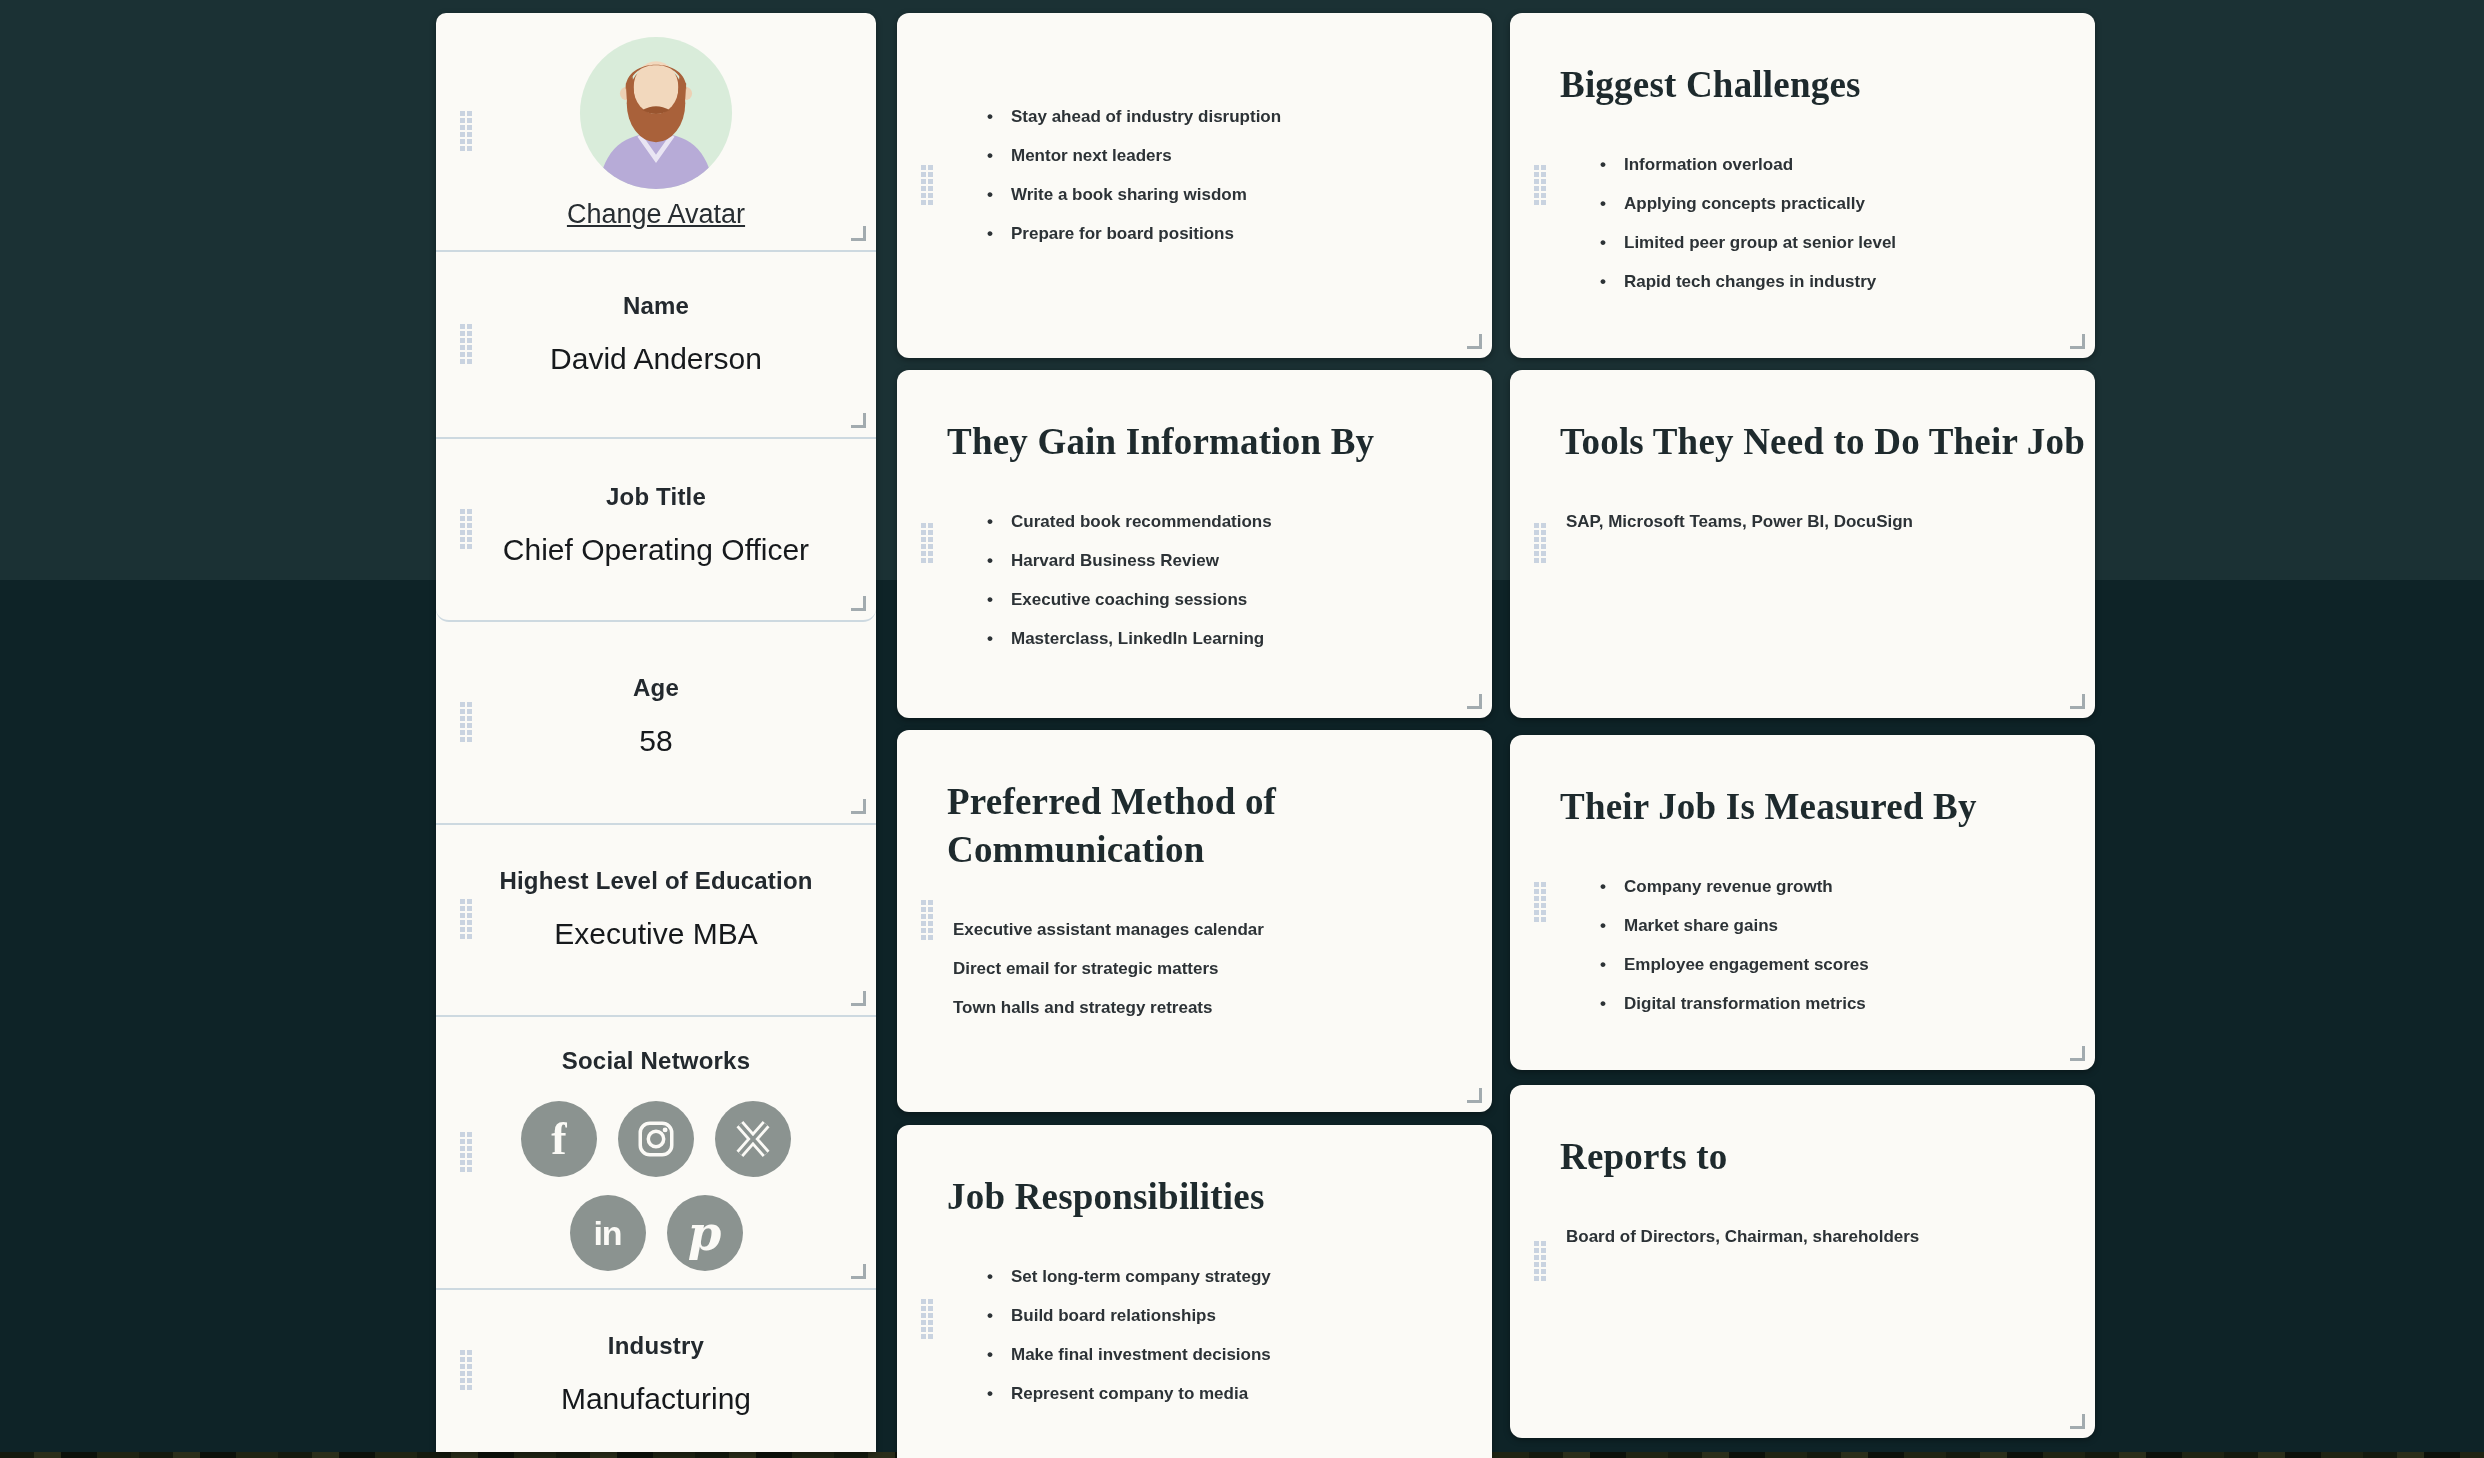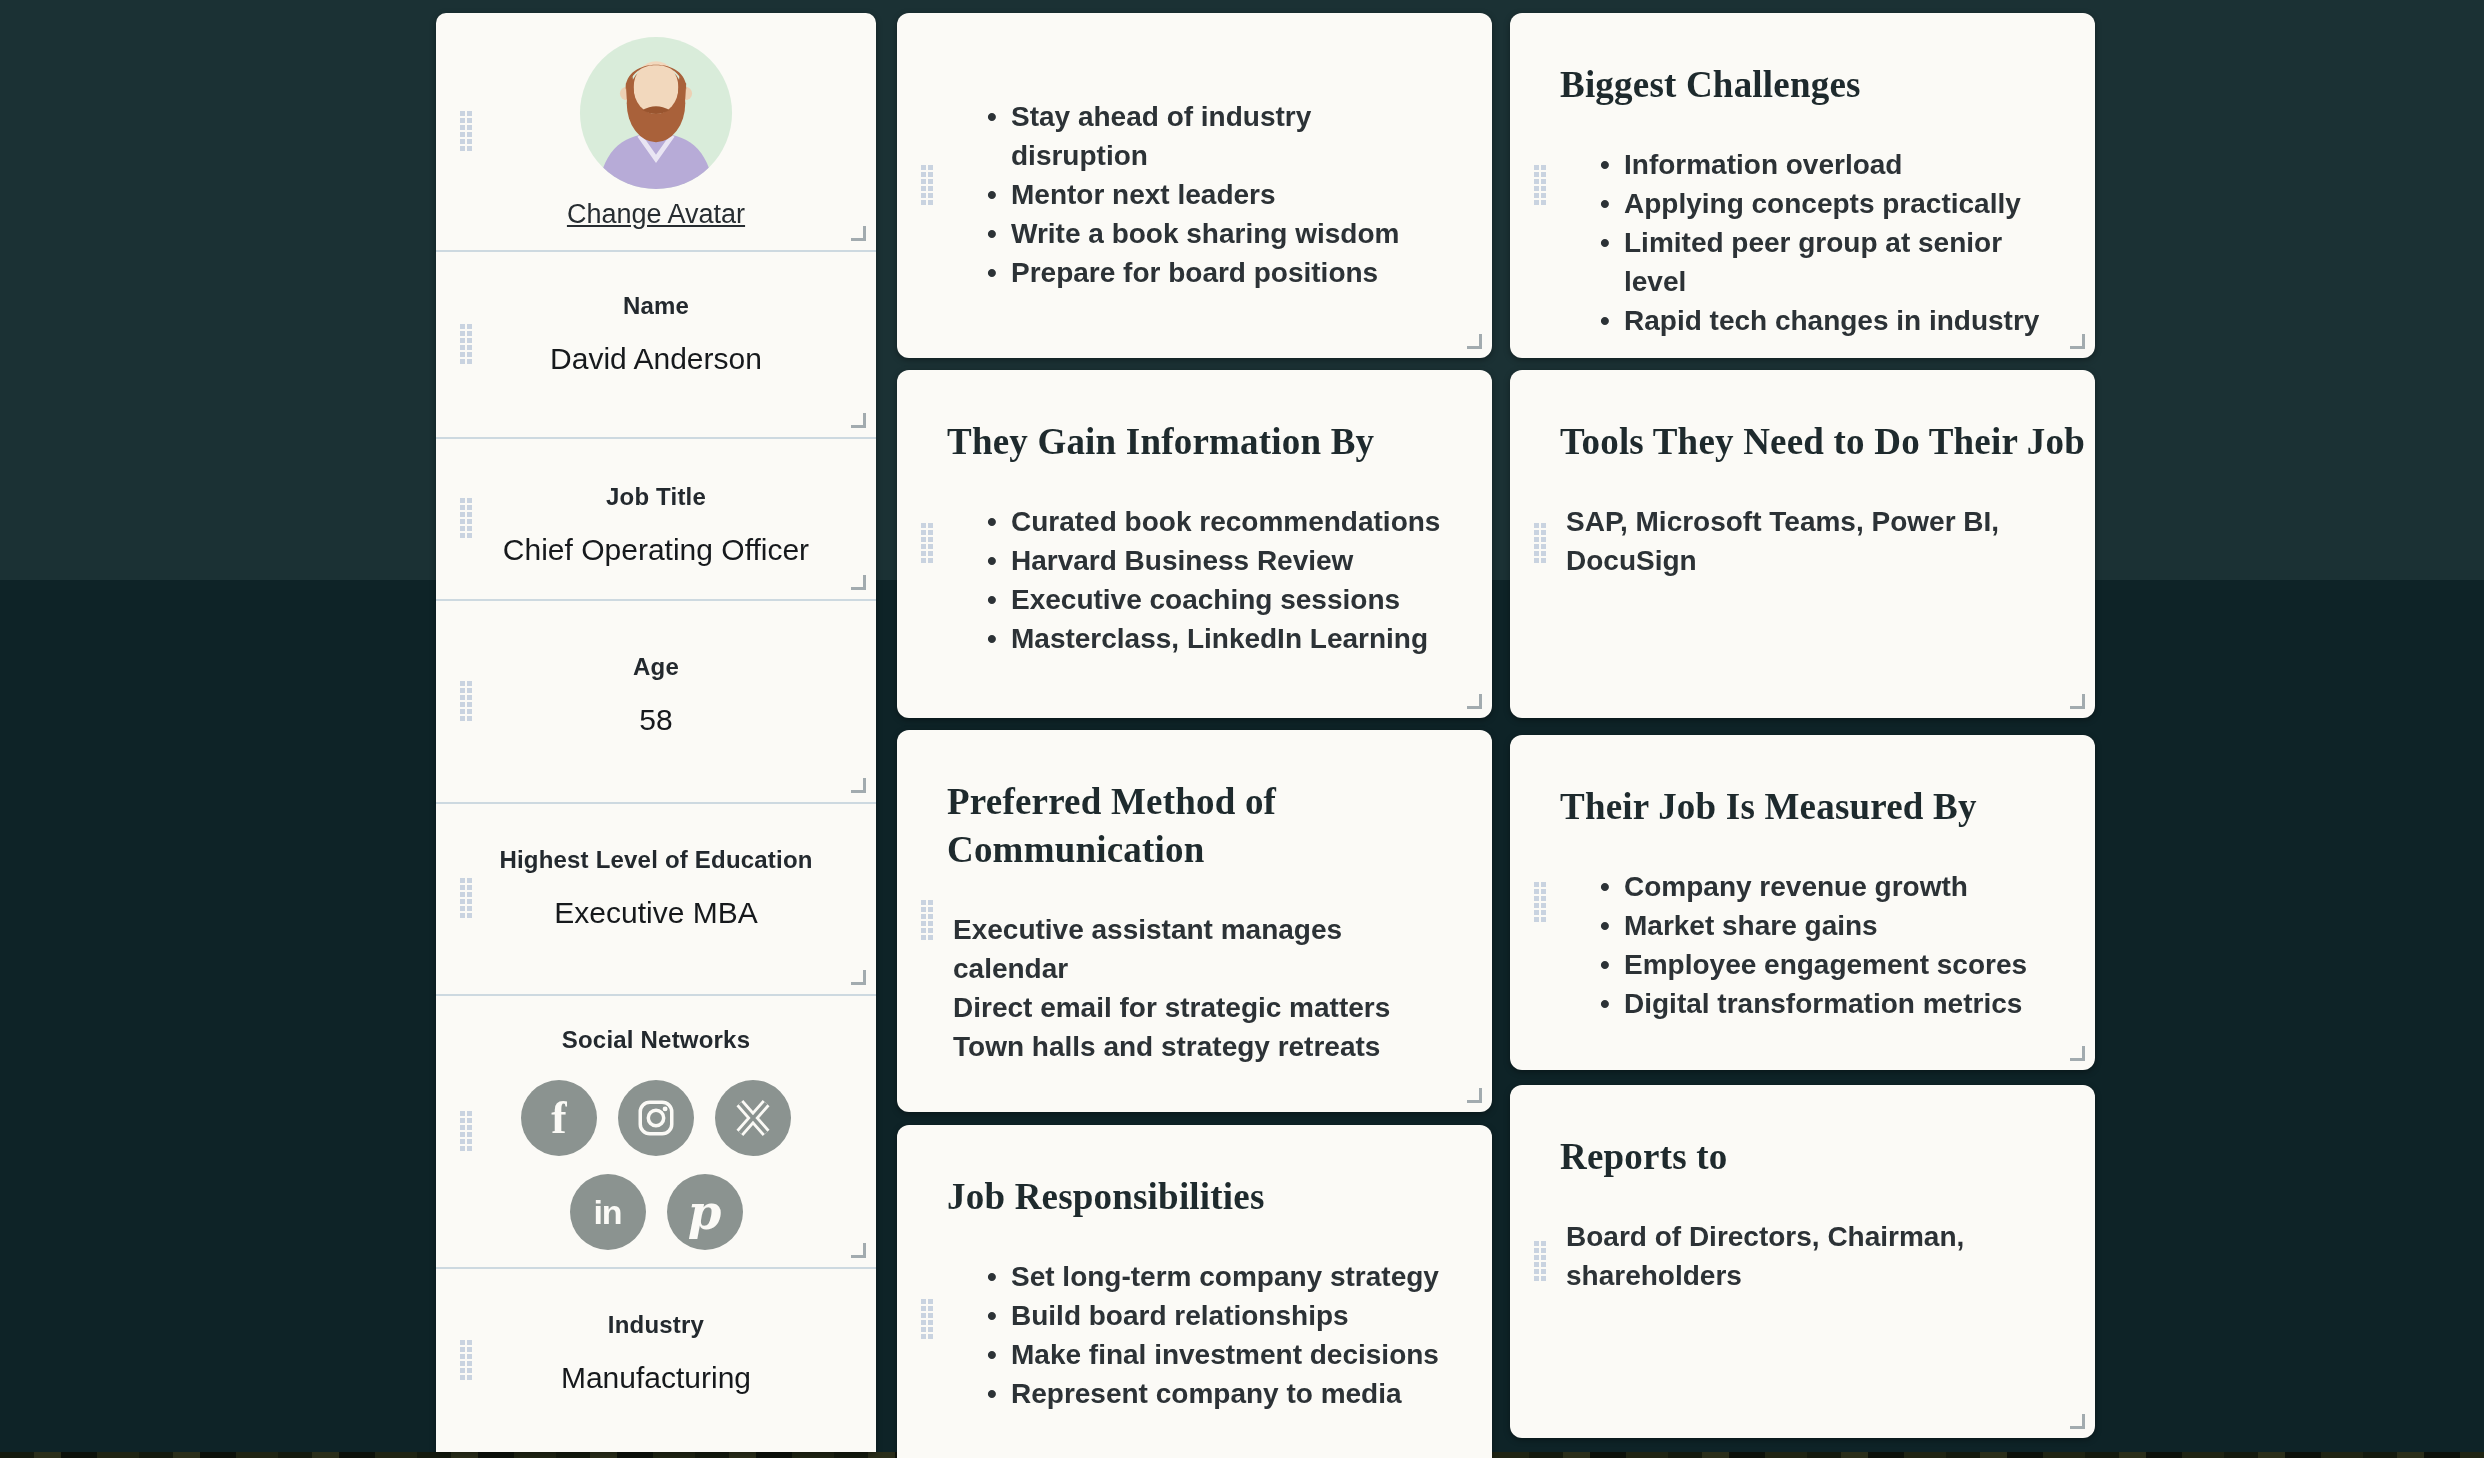--- a/index.html
+++ b/index.html
@@ -13,21 +13,21 @@
       repeating-linear-gradient(90deg,#141a0e 0 34px,#2a2e1a 34px 61px,#0c110a 61px 97px,#1f2413 97px 139px),
       #11160d;}
   
   .left-col{position:absolute;left:436px;top:13px;width:440px;height:1439px;
     background:#fbfaf6;border-radius:10px 10px 0 0;box-shadow:0 2px 6px rgba(0,0,0,.35);
     display:flex;flex-direction:column;overflow:hidden;}
   .lsec{position:relative;flex:none;border-bottom:2px solid #cdd9e0;text-align:center;box-sizing:border-box;}
   .lsec:last-child{border-bottom:none;flex:1;}
   .sec-avatar{height:239px;padding-top:22px;}
   .sec-name{height:187px;padding-top:40px;}
-  .sec-job{height:162px;padding-top:44px;}
+  .sec-job{height:183px;padding-top:44px;border-radius:13px;}
   .sec-age{height:203px;padding-top:52px;}
   .sec-edu{height:192px;padding-top:42px;}
   .sec-social{height:273px;padding-top:30px;}
   .sec-industry{padding-top:42px;}
   .flabel{font-size:24px;font-weight:700;color:#23292e;letter-spacing:.2px;}
   .fvalue{margin-top:22px;font-size:30px;font-weight:400;color:#16191c;}
   .avatar-wrap{width:156px;height:156px;margin:0 auto;display:block;}
   .change-avatar{display:inline-block;margin-top:8px;font-size:27px;font-weight:500;
     color:#272d31;text-decoration:underline;cursor:pointer;}
   
@@ -49,21 +49,21 @@
   .glyph.p{font-size:48px;font-family:"DejaVu Serif","Liberation Serif",serif;font-style:italic;}
   
   .card{position:absolute;background:#fbfaf6;border-radius:12px;box-sizing:border-box;
     box-shadow:0 2px 6px rgba(0,0,0,.35);padding:48px 44px 0 50px;overflow:hidden;}
   .col-mid .card{left:897px;width:595px;}
   .col-right .card{left:1510px;width:585px;}
   .card-title{margin:0;font-family:"Liberation Serif","DejaVu Serif",serif;font-weight:600;
     font-size:37px;line-height:48px;color:#1e2a2d;white-space:nowrap;letter-spacing:.2px;}
   .wrap-title .card-title{white-space:normal;padding-right:70px;}
   .card-list{margin:36px 0 0 0;padding:0 0 0 40px;list-style:none;}
-  .card-list li{position:relative;padding-left:24px;font-size:28px;font-weight:700;
+  .card-list li{position:relative;padding-left:24px;font-size:17px;font-weight:700;
     line-height:39px;color:#2c3236;}
   .card-list li::before{content:"\2022";position:absolute;left:0;top:0;color:#2c3236;}
   .card-list.plain{padding-left:6px;}
   .card-list.plain li{padding-left:0;}
   .card-list.plain li::before{content:none;}
 </style>
 </head>
 <body>
 
 <div class="canvas">

